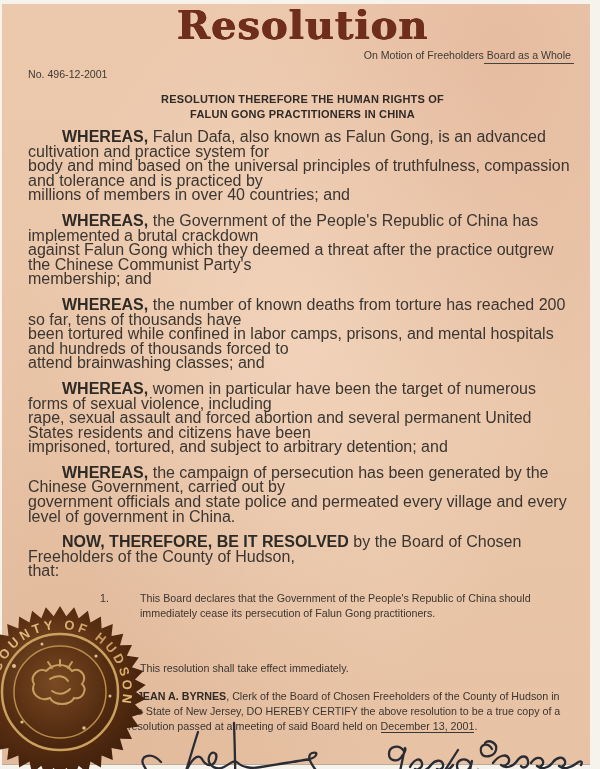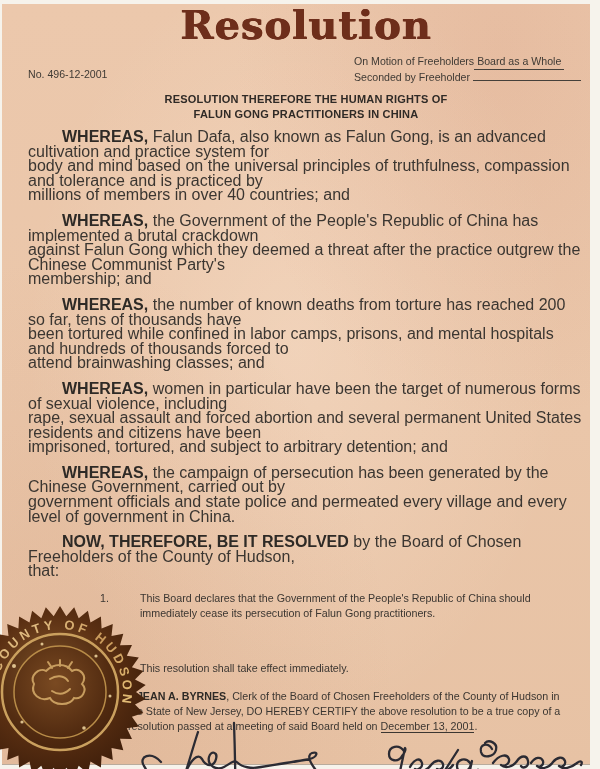--- a/index.html
+++ b/index.html
@@ -5,27 +5,27 @@
   html,body{margin:0;padding:0;background:#e9e7e2;}
   .frame{position:relative;width:600px;height:769px;background:#f6f3ec;overflow:hidden;
          font-family:"Liberation Sans",sans-serif;}
   .paper{position:absolute;left:2px;top:4px;right:10px;bottom:4px;
          background:
            radial-gradient(ellipse at 85% 6%, rgba(196,120,95,0.14), transparent 38%),
            radial-gradient(ellipse at 10% 90%, rgba(170,95,60,0.10), transparent 45%),
            radial-gradient(ellipse at 50% 45%, rgba(255,238,222,0.30), transparent 65%),
            linear-gradient(180deg,#ecc8ac 0%,#eac6a9 55%,#e7c2a4 100%);
          border-bottom:1px solid #b9ab9c;
-         color:#3b3631; padding:0 6px 0 26px; box-sizing:border-box;}
+         color:#3b3631; padding:0 13px 0 26px; box-sizing:border-box;}
   .heading{margin-top:0px;text-align:center;font-family:"DejaVu Serif",serif;font-weight:bold;
            font-size:40px;line-height:42px;color:#6e2e1b;letter-spacing:1px;
            text-shadow:0.6px 0 0 #6e2e1b, -0.3px 0 0 #6e2e1b;}
   .hdr-row{position:relative;height:34px;margin-top:2px;font-size:10.6px;color:#3f3a34;}
   .doc-no{position:absolute;left:0;top:4px;margin-top:16px;}
-  .motion-block{position:absolute;right:3px;top:6px;line-height:15px;}
+  .motion-block{position:absolute;right:3px;top:0;line-height:15px;}
   .fill-underline{display:inline-block;border-bottom:1px solid #45403a;padding:0 3px 0 3px;}
   .blank-underline{display:inline-block;width:108px;height:10px;border-bottom:1px solid #45403a;}
   .doc-title{margin-top:10px;text-align:center;font-weight:bold;font-size:11px;line-height:15px;
              color:#2f2a26;white-space:pre-line;letter-spacing:0.2px;}
   .para{margin:11px 0 0 0;font-size:16px;line-height:14.6px;white-space:pre-line;
         text-indent:34px;color:#3b3631;}
   .para.first{margin-top:8px;}
   .lead{font-weight:bold;color:#2e2a26;}
   .res-list{margin-top:12px;}
   .res-item{display:flex;margin:0 0 13px 72px;font-size:10.7px;line-height:14.6px;}
@@ -50,21 +50,20 @@
 
 <div class="frame">
   <div class="paper">
 
     <div class="heading">Resolution</div>
 
     <div class="hdr-row">
       <span class="doc-no">No. 496-12-2001</span>
       <div class="motion-block">
         <div><span>On Motion of Freeholders</span><span class="fill-underline">Board as a Whole</span></div>
-        <div><span>Seconded by Freeholder</span> <span class="blank-underline"></span></div>
       </div>
     </div>
 
     <div class="doc-title">RESOLUTION THEREFORE THE HUMAN RIGHTS OF
 FALUN GONG PRACTITIONERS IN CHINA</div>
 
     <div class="para first"><span class="lead">WHEREAS,</span><span> Falun Dafa, also known as Falun Gong, is an advanced cultivation and practice system for
 body and mind based on the universal principles of truthfulness, compassion and tolerance and is practiced by
 millions of members in over 40 countries; and</span></div>
     <div class="para"><span class="lead">WHEREAS,</span><span> the Government of the People's Republic of China has implemented a brutal crackdown

